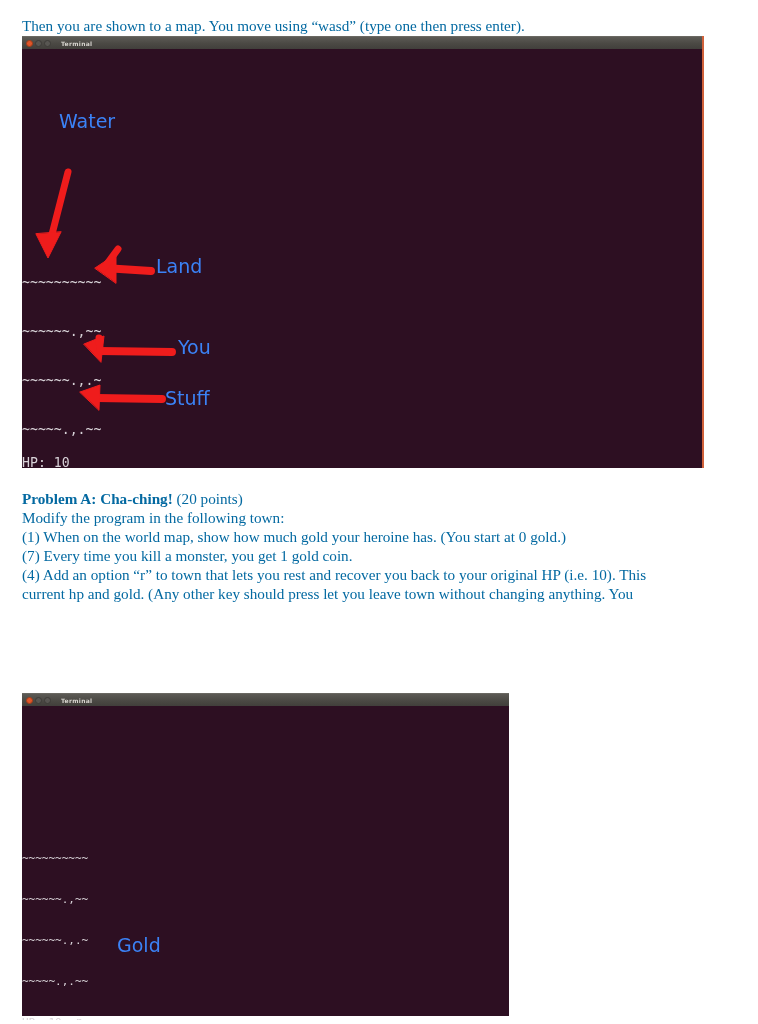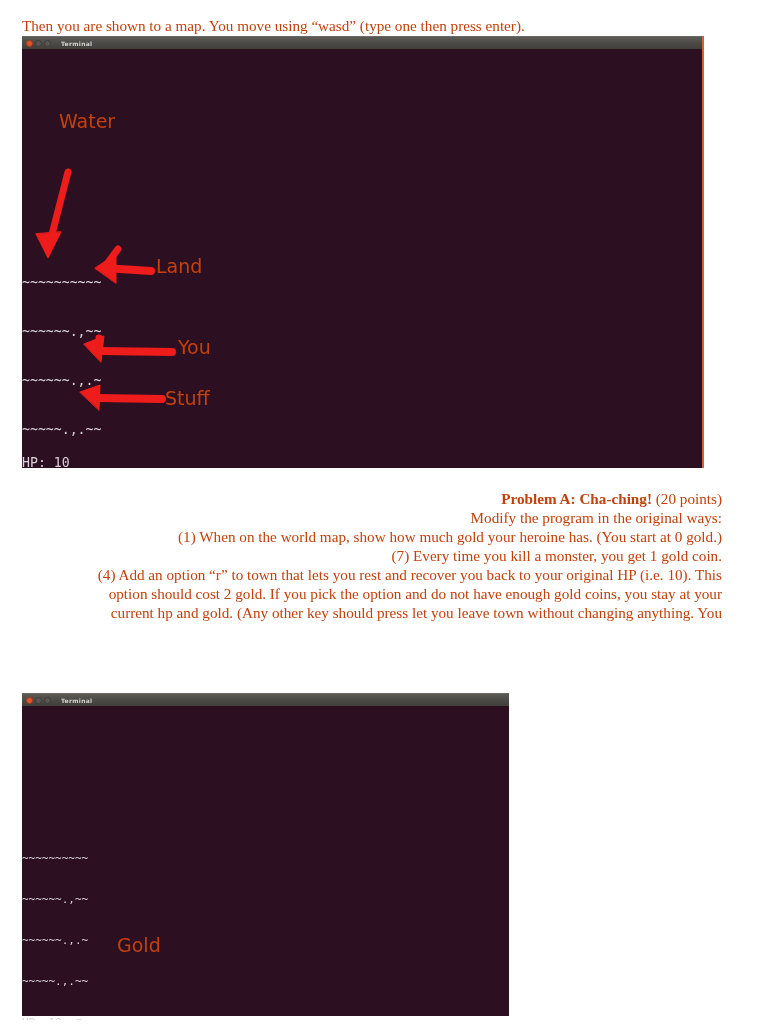--- a/index.html
+++ b/index.html
@@ -11,25 +11,25 @@
     overflow:hidden;
     position:relative;
   }
   .page{position:relative;width:758px;height:1024px;}
 
   
   .prose{
     font-family:"Liberation Serif", serif;
     font-size:15.2px;
     line-height:19px;
-    color:#c2410c;
+    color:#0369a1;
   }
   .intro{position:absolute;left:22px;top:16px;white-space:nowrap;}
 
-  .problem{position:absolute;left:22px;top:489px;width:700px;text-align:right;}
+  .problem{position:absolute;left:22px;top:489px;width:700px;}
   .problem p{margin:0;}
   .problem .bold{font-weight:bold;}
 
   .modlabel{position:absolute;left:22px;top:676px;margin-top:16px;}
 
   
   .term{position:absolute;background:#2d0f22;box-sizing:border-box;}
   .titlebar{
     height:13px;
     background:linear-gradient(to bottom,#5c5a55 0%,#4b4944 55%,#413f3b 100%);
@@ -68,21 +68,21 @@
 
   
   #term2{left:22px;top:693px;width:487px;height:323px;}
   #term2 .screen{height:310px;padding:4px 0 0 2px;}
   #term2 .maparea{position:absolute;left:0;top:119px;}
   #term2 .statusarea{position:absolute;left:0;top:283px;}
   #term2 .screen{font-size:11px;line-height:13.6px;}
   #term2 .screen .row{height:13.6px;}
 
   
-  .annot{position:absolute;color:#c2410c;font-family:"DejaVu Sans", sans-serif;font-weight:400;}
+  .annot{position:absolute;color:#3b82f6;font-family:"DejaVu Sans", sans-serif;font-weight:400;}
   .annot.lbl{font-size:19px;line-height:19px;}
   svg.ov{position:absolute;left:0;top:0;pointer-events:none;}
 </style>
 </head>
 <body>
 
 <div class="page">
 
   <div class="prose intro">Then you are shown to a map.  You move using “wasd” (type one then press enter).</div>
 
@@ -137,25 +137,24 @@
     </g>
   </svg>
 
   <div class="annot lbl" style="left:59px;top:112px;">Water</div>
   <div class="annot lbl" style="left:156px;top:257px;">Land</div>
   <div class="annot lbl" style="left:178px;top:338px;">You</div>
   <div class="annot lbl" style="left:165px;top:389px;">Stuff</div>
 
   <div class="prose problem">
     <p><span class="bold">Problem A: Cha-ching!</span><span> (20 points)</span></p>
-    <p>Modify the program in the original ways:</p>
+    <p>Modify the program in the following town:</p>
     <p>(1)  When on the world map, show how much gold your heroine has. (You start at 0 gold.)</p>
     <p>(7)  Every time you kill a monster, you get 1 gold coin.</p>
     <p>(4)  Add an option “r” to town that lets you rest and recover you back to your original HP (i.e. 10). This</p>
-    <p>option should cost 2 gold.  If you pick the option and do not have enough gold coins, you stay at your</p>
     <p>current hp and gold.  (Any other key should press let you leave town without changing anything.  You</p>
   </div>
 
   <div class="prose modlabel">Modification 1:</div>
 
   <div class="term" id="term2">
     <div class="titlebar">
       <span class="btn close"></span>
       <span class="btn min"></span>
       <span class="btn max"></span>

